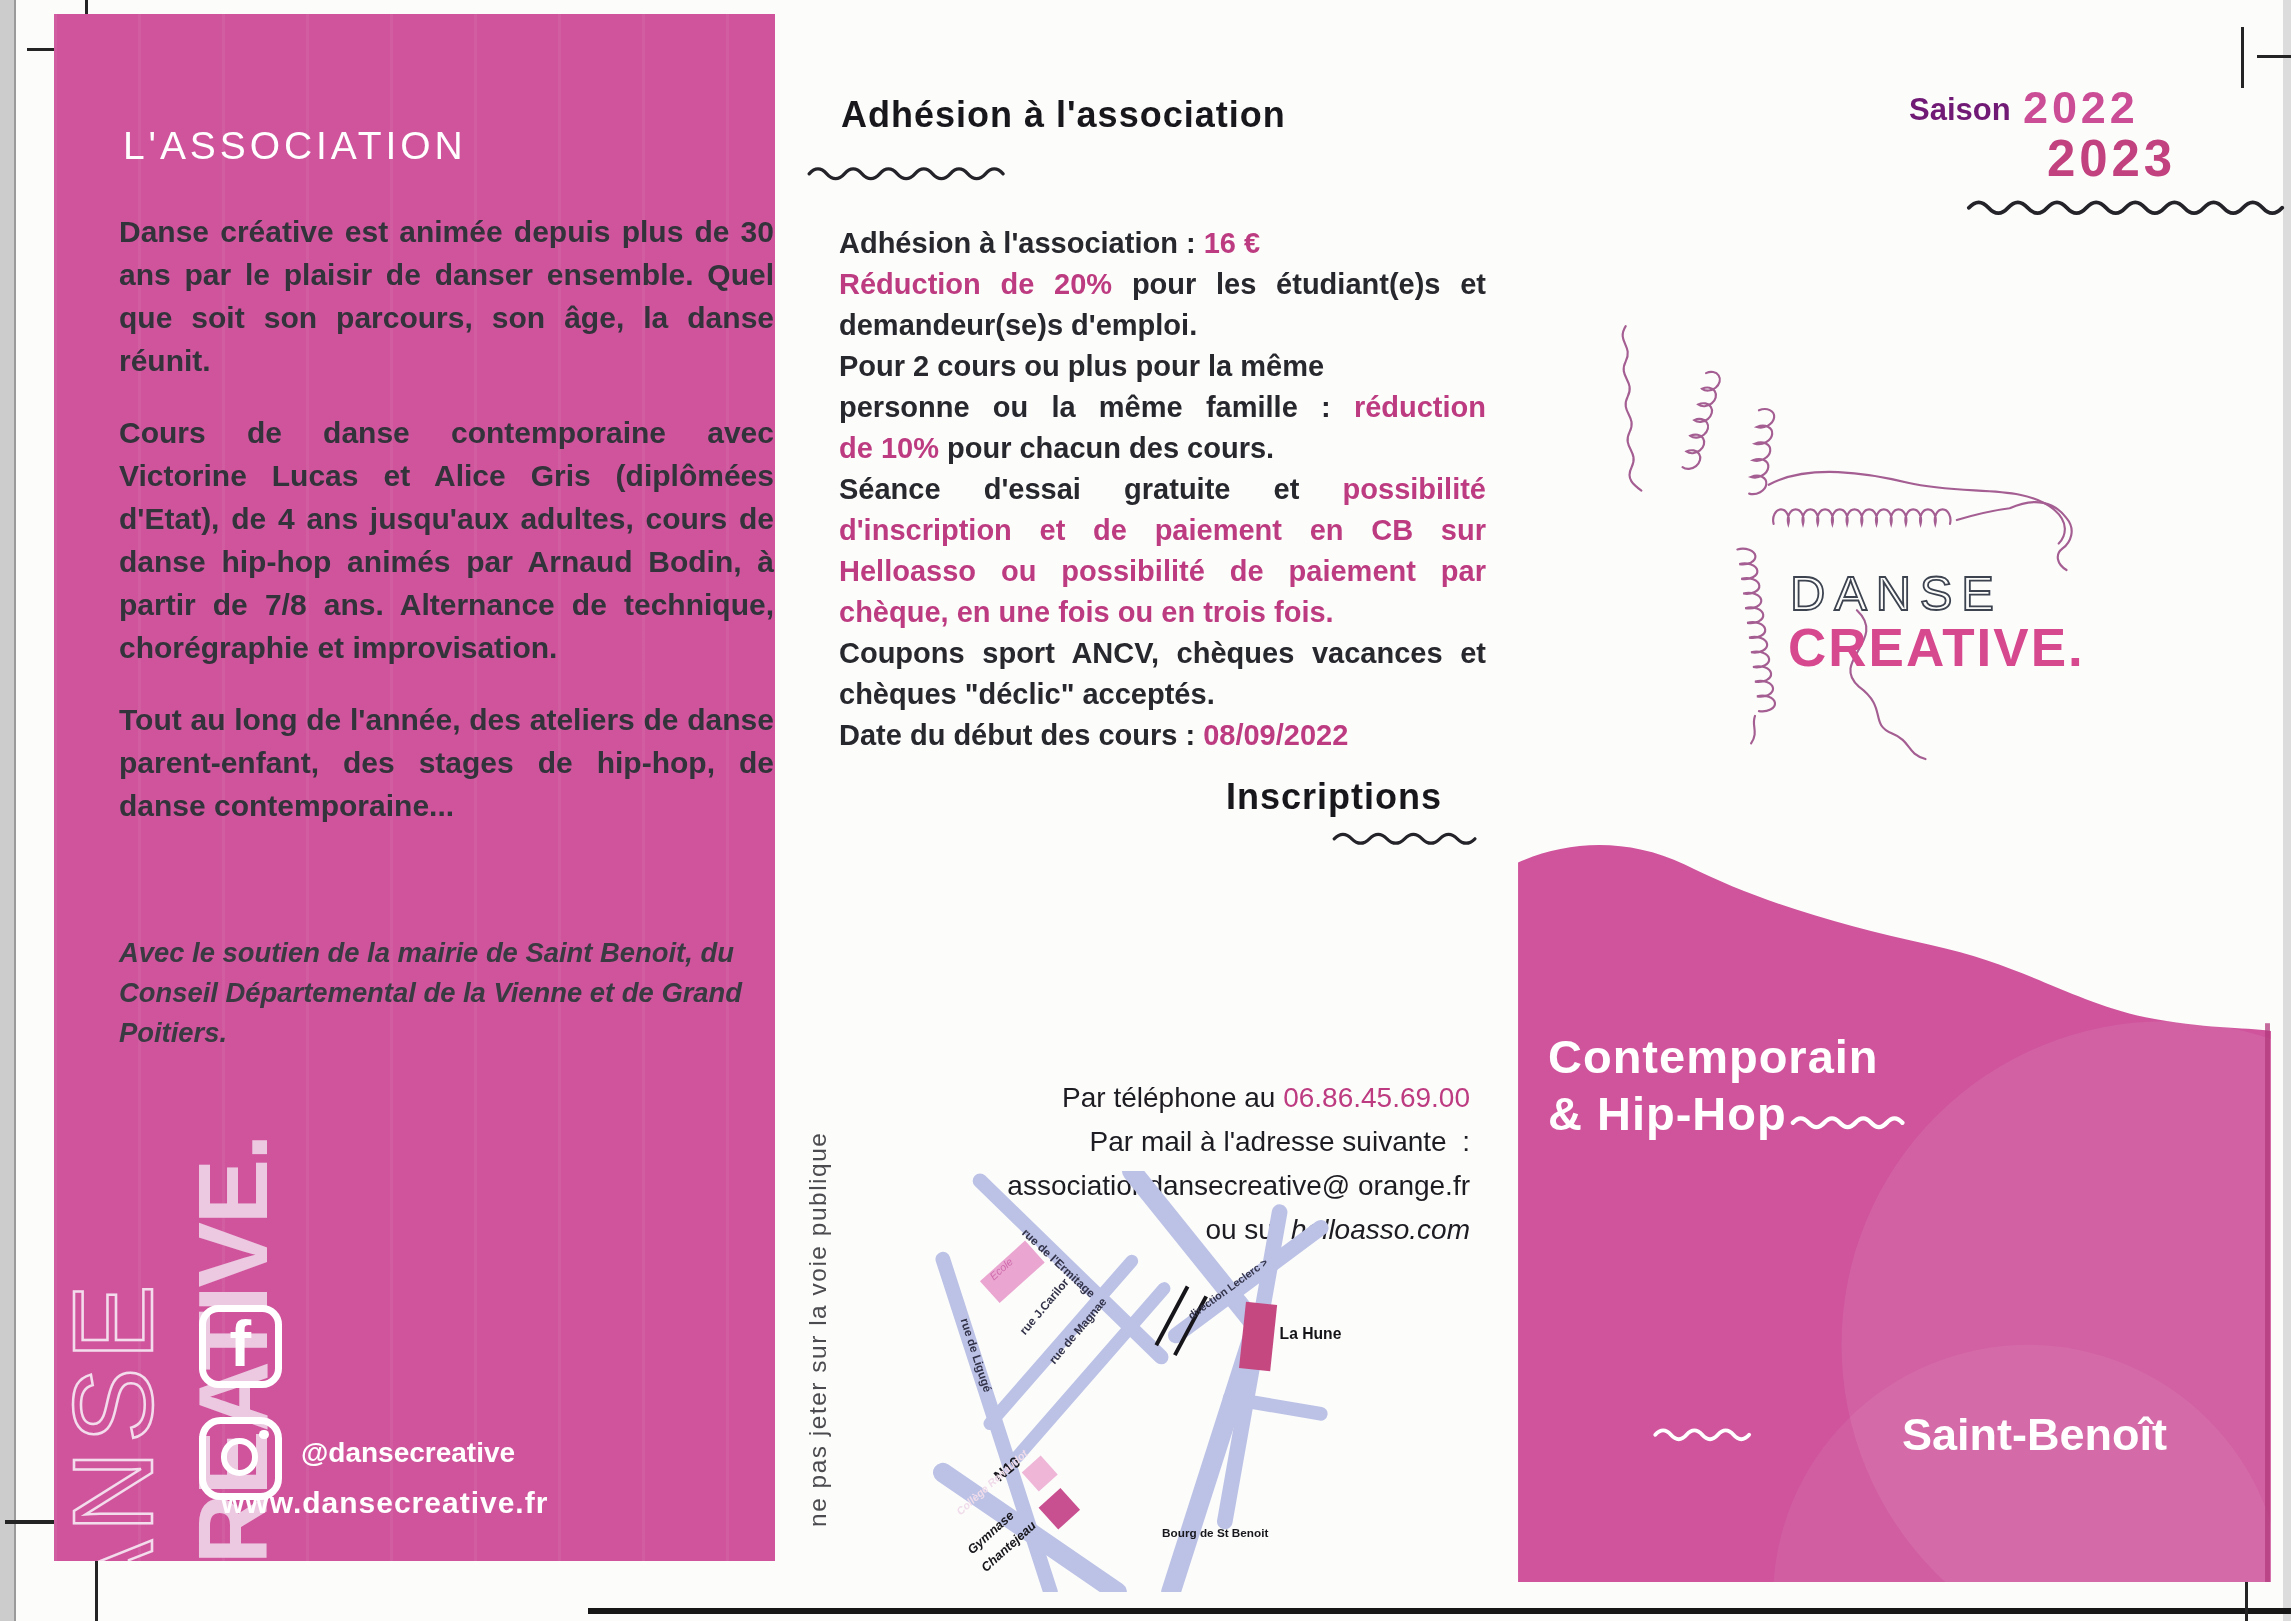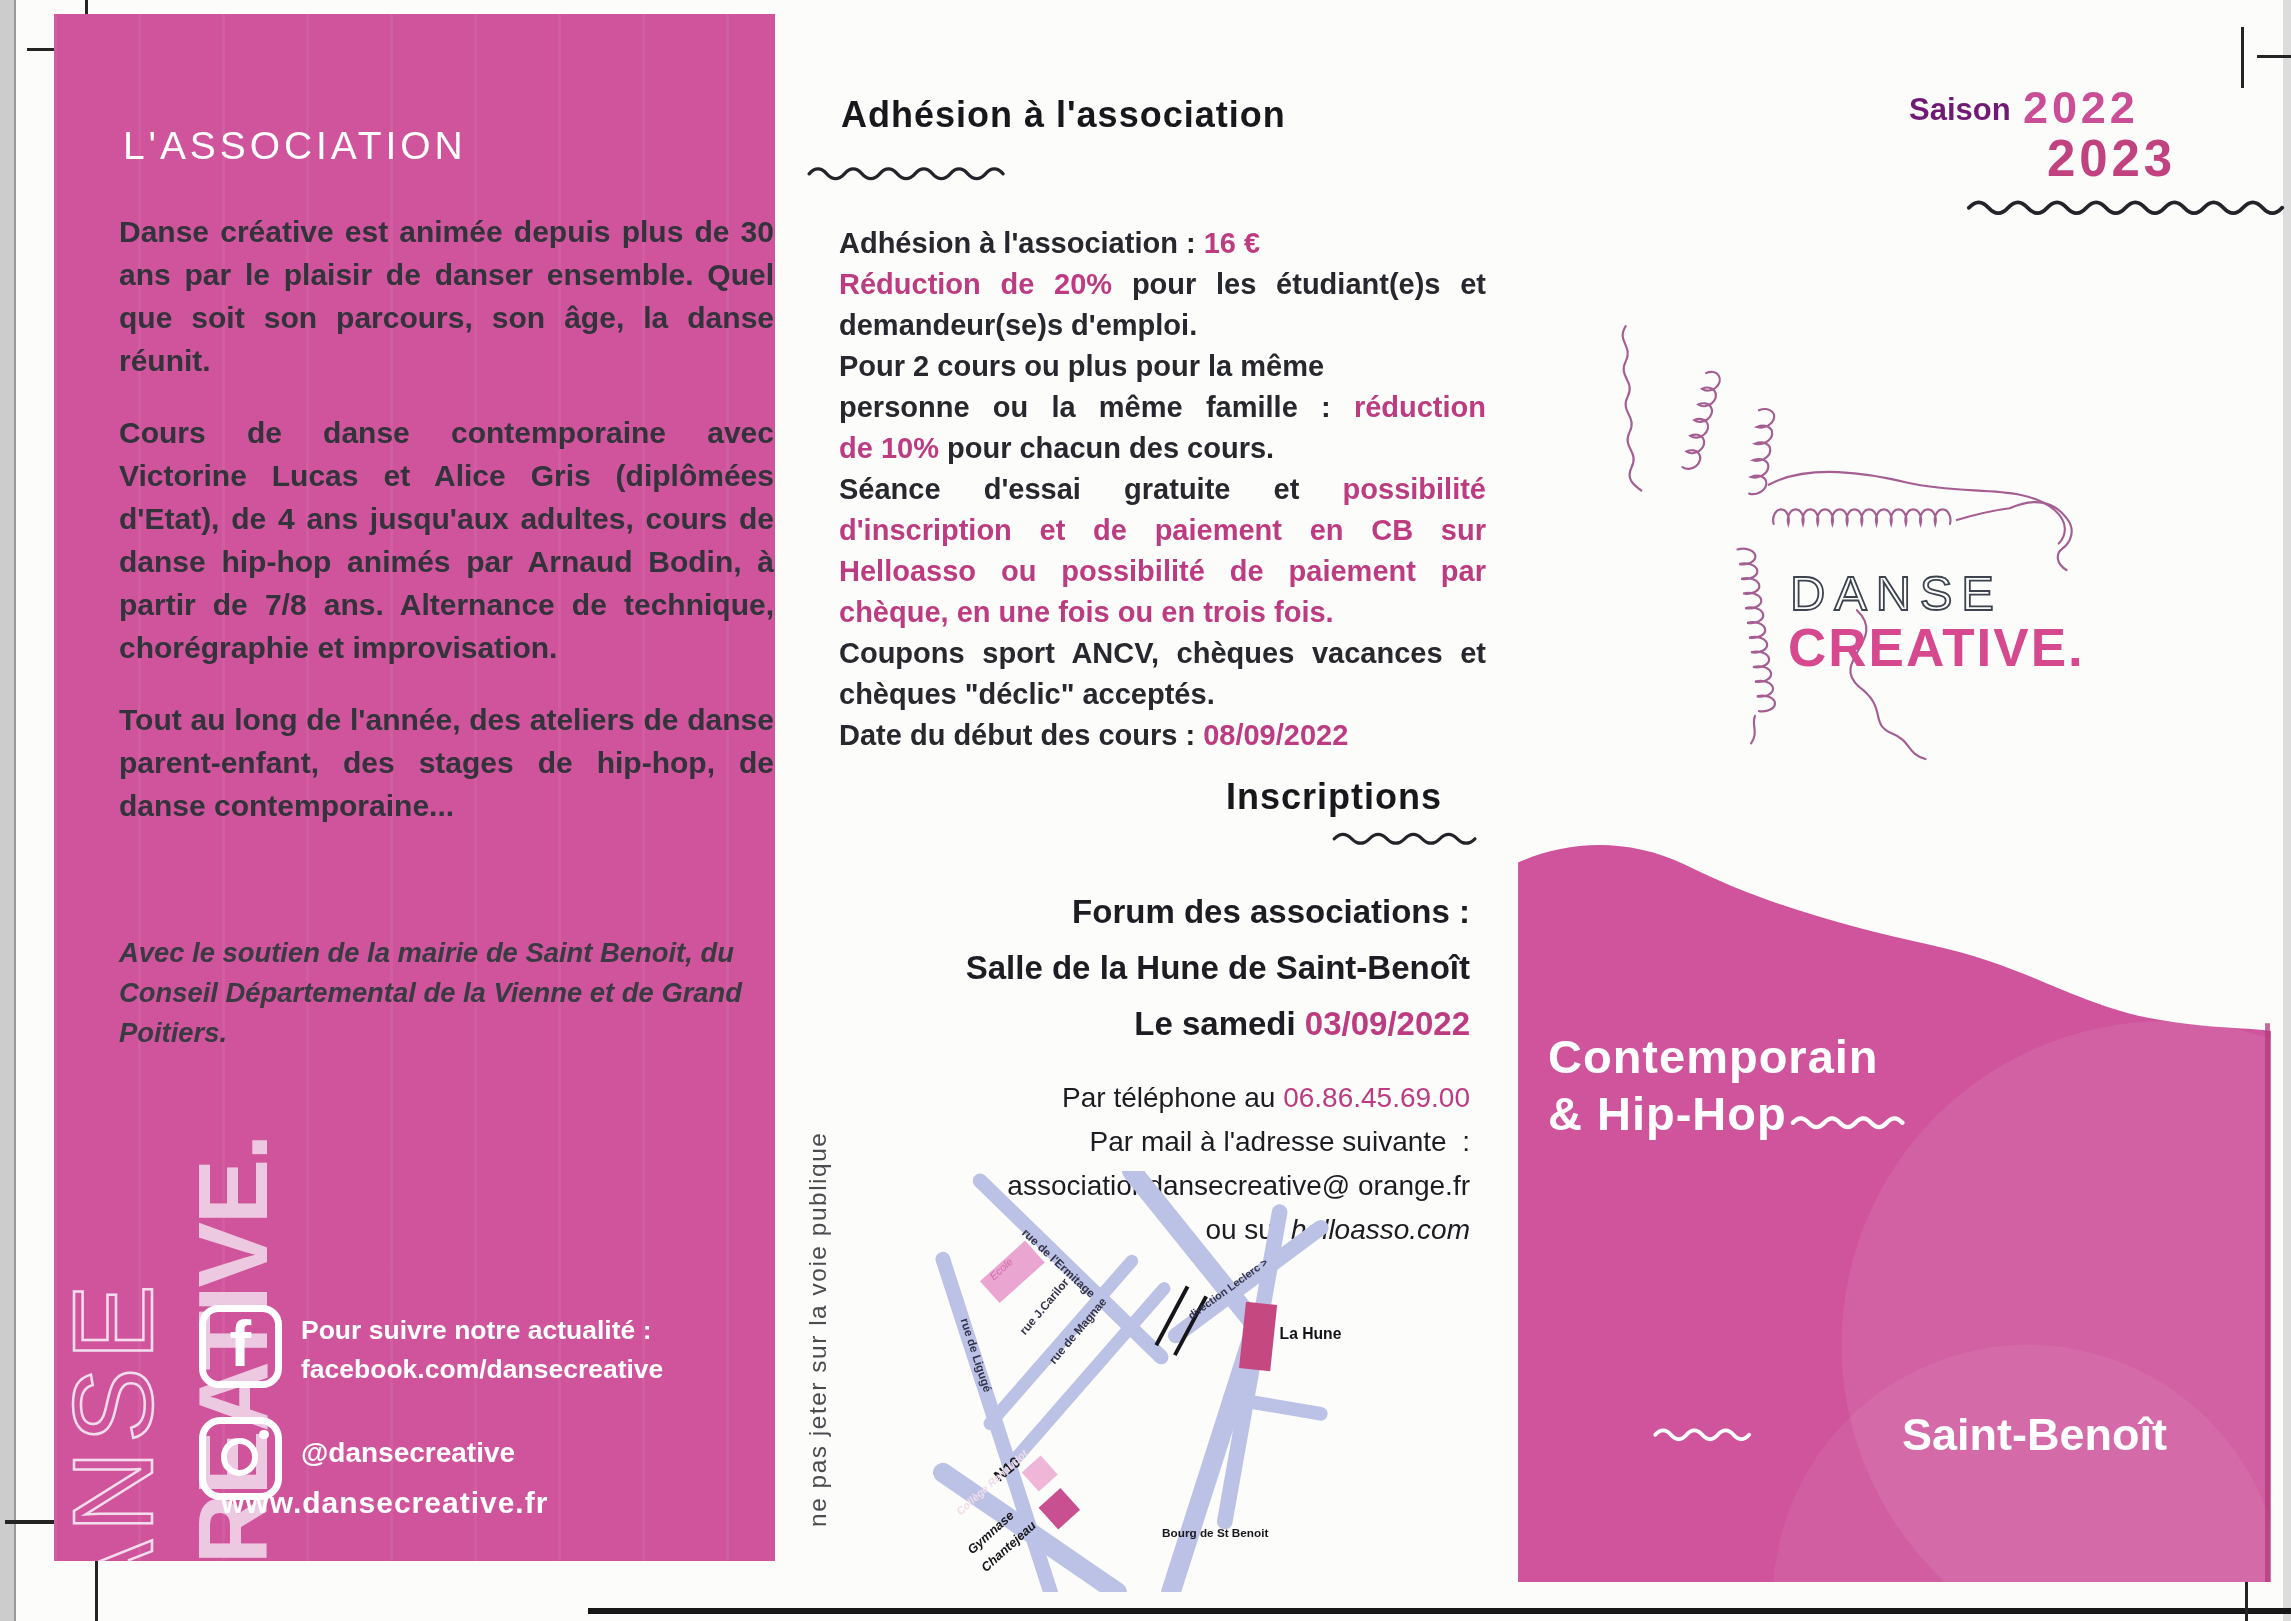--- a/index.html
+++ b/index.html
@@ -73,24 +73,20 @@
       <p>Danse créative est animée depuis plus de 30 ans par le plaisir de danser ensemble. Quel que soit son parcours, son âge, la danse réunit.</p>
       <p>Cours de danse contemporaine avec Victorine Lucas et Alice Gris (diplômées d'Etat), de 4 ans jusqu'aux adultes, cours de danse hip-hop animés par Arnaud Bodin, à partir de 7/8 ans. Alternance de technique, chorégraphie et improvisation.</p>
       <p>Tout au long de l'année, des ateliers de danse parent-enfant, des stages de hip-hop, de danse contemporaine...</p>
     </div>
     <div class="abs lp-note">Avec le soutien de la mairie de Saint Benoit, du Conseil Départemental de la Vienne et de Grand Poitiers.</div>
 
     <div class="abs vert v-danse">DANSE</div>
     <div class="abs vert v-creative">CREATIVE.</div>
 
     <span class="abs fbic"></span>
-    <div class="abs soc-txt" style="left:247px;top:1297px;">
-      <div>Pour suivre notre actualité :</div>
-      <div>facebook.com/dansecreative</div>
-    </div>
     <span class="abs igic"></span>
     <div class="abs soc-txt" style="left:247px;top:1419px;font-size:28px;">@dansecreative</div>
     <div class="abs lp-web">www.dansecreative.fr</div>
   </div>
 
   <div class="abs mid-h" style="left:841px;top:94px;">Adhésion à l'association</div>
   <svg class="abs" style="left:806px;top:163px;" width="212" height="19.6" viewBox="0 0 216 20">
     <path d="M3,11 q9,-10 18,0 t18,0 t18,0 t18,0 t18,0 t18,0 t18,0 t18,0 t18,0 t18,0 t18,0" fill="none" stroke="#232329" stroke-width="3.4" stroke-linecap="round"></path>
   </svg>
   <div class="abs mid-body">
@@ -106,25 +102,20 @@
       <div class="ln"><span class="pk">chèque, en une fois ou en trois fois.</span></div>
       <div class="ln j"><span>Coupons sport ANCV, chèques vacances et</span></div>
       <div class="ln"><span>chèques "déclic" acceptés.</span></div>
       <div class="ln"><span>Date du début des cours : </span><span class="pk">08/09/2022</span></div>
     </div>
 
   <div class="abs mid-h" style="left:1226px;top:776px;">Inscriptions</div>
   <svg class="abs" style="left:1331px;top:829px;" width="153" height="17.6" viewBox="0 0 156 18">
     <path d="M3,10 q9,-9 18,0 t18,0 t18,0 t18,0 t18,0 t18,0 t18,0 t18,0" fill="none" stroke="#232329" stroke-width="3.2" stroke-linecap="round"></path>
   </svg>
-  <div class="abs insc-big">
-      <div class="ln"><span>Forum des associations :</span></div>
-      <div class="ln"><span>Salle de la Hune de Saint-Benoît</span></div>
-      <div class="ln"><span>Le samedi </span><span class="pk">03/09/2022</span></div>
-    </div>
   <div class="abs insc-small">
       <div class="ln"><span>Par téléphone au </span><span class="pk">06.86.45.69.00</span></div>
       <div class="ln"><span>Par mail à l'adresse suivante  :</span></div>
       <div class="ln"><span>associationdansecreative@ orange.fr</span></div>
       <div class="ln"><span>ou sur </span><span class="it">helloasso.com</span></div>
     </div>
 
   <svg class="abs" style="left:931px;top:1171px;" width="568" height="421" viewBox="0 0 580 430">
     <g stroke="#bcc2e6" stroke-linecap="round" fill="none">
       <path d="M50,10 L235,190" stroke-width="15"></path>

